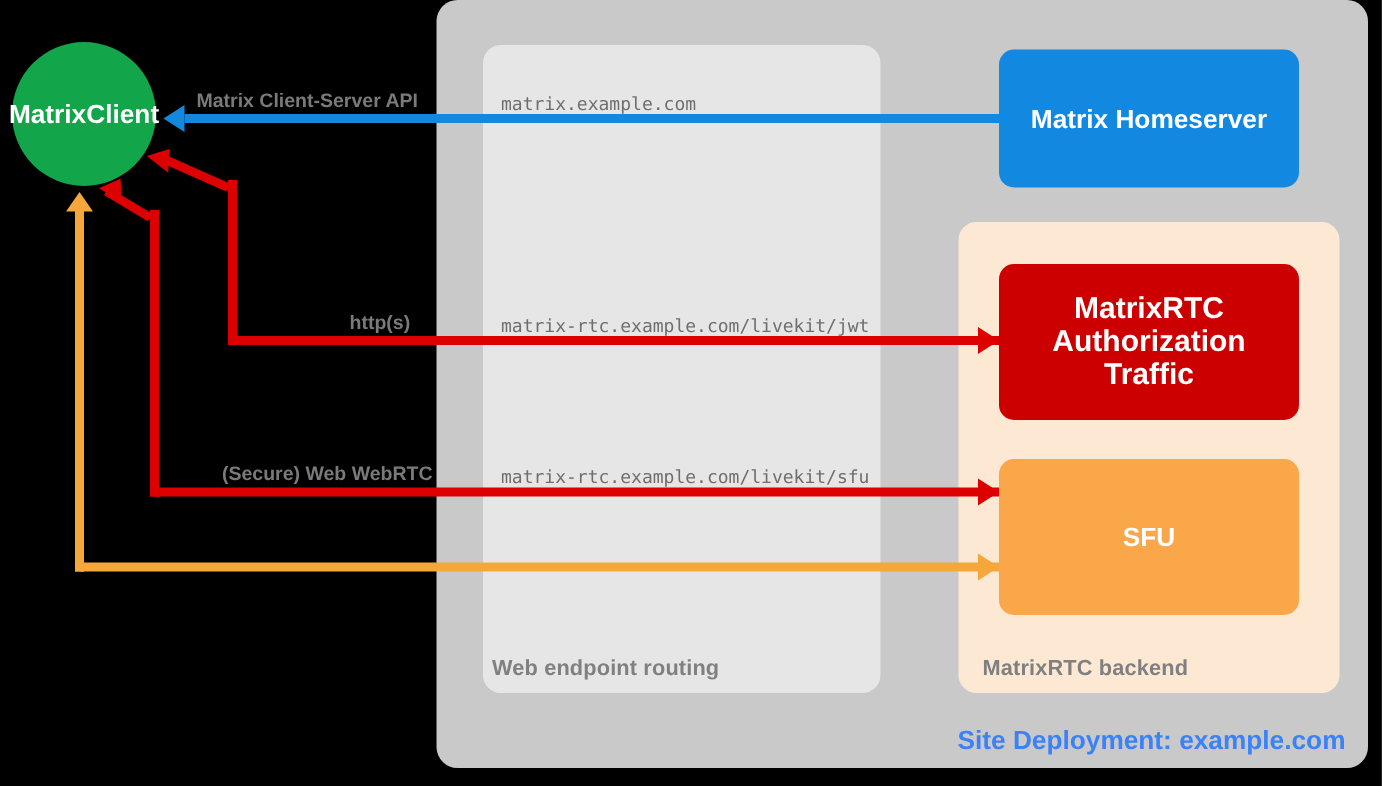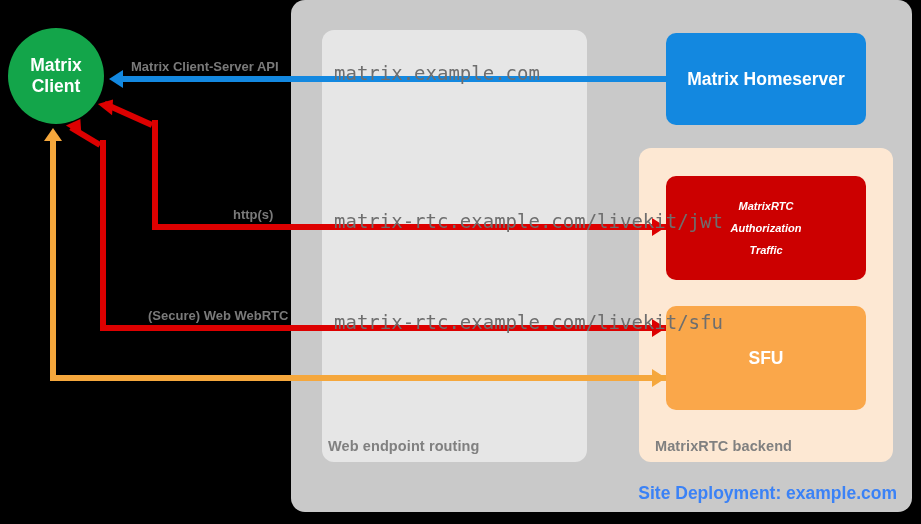--- a/index.html
+++ b/index.html
@@ -61,21 +61,21 @@
   #matrix-client {
     left: 8px; top: 28px;
     width: 96px; height: 96px;
     background: #13a54a;
     border-radius: 50%;
     color: #ffffff;
     font-size: 17.5px;
     font-weight: bold;
     line-height: 21px;
     display: flex;
-    flex-direction: column;
+    flex-direction: row;
     align-items: center;
     justify-content: center;
     text-align: center;
     z-index: 6;
   }
   .node-box {
     display: flex;
     align-items: center;
     justify-content: center;
     text-align: center;
@@ -87,24 +87,23 @@
   #matrix-homeserver {
     left: 666px; top: 33px;
     width: 200px; height: 92px;
     background: #1388e0;
     font-size: 17.5px;
   }
   #matrixrtc-auth {
     left: 666px; top: 176px;
     width: 200px; height: 104px;
     background: #cc0000;
-    font-size: 11px;
+    font-size: 20px;
     line-height: 22px;
     flex-direction: column;
-    font-style: italic;
   }
   #sfu {
     left: 666px; top: 306px;
     width: 200px; height: 104px;
     background: #faa74a;
     font-size: 17.5px;
   }
 
   
   .hline { height: 6px; }
@@ -141,21 +140,21 @@
   .edge-label {
     color: #7a7a7a;
     font-size: 13px;
     font-weight: bold;
     white-space: nowrap;
     z-index: 7;
   }
   .endpoint-label {
     color: #6e6e6e;
     font-family: "DejaVu Sans Mono", "Liberation Mono", monospace;
-    font-size: 19px;
+    font-size: 12px;
     white-space: nowrap;
     z-index: 7;
   }
 </style>
 </head>
 <body>
 
 <div id="diagram">
 
   <div class="abs" id="site-panel"></div>

